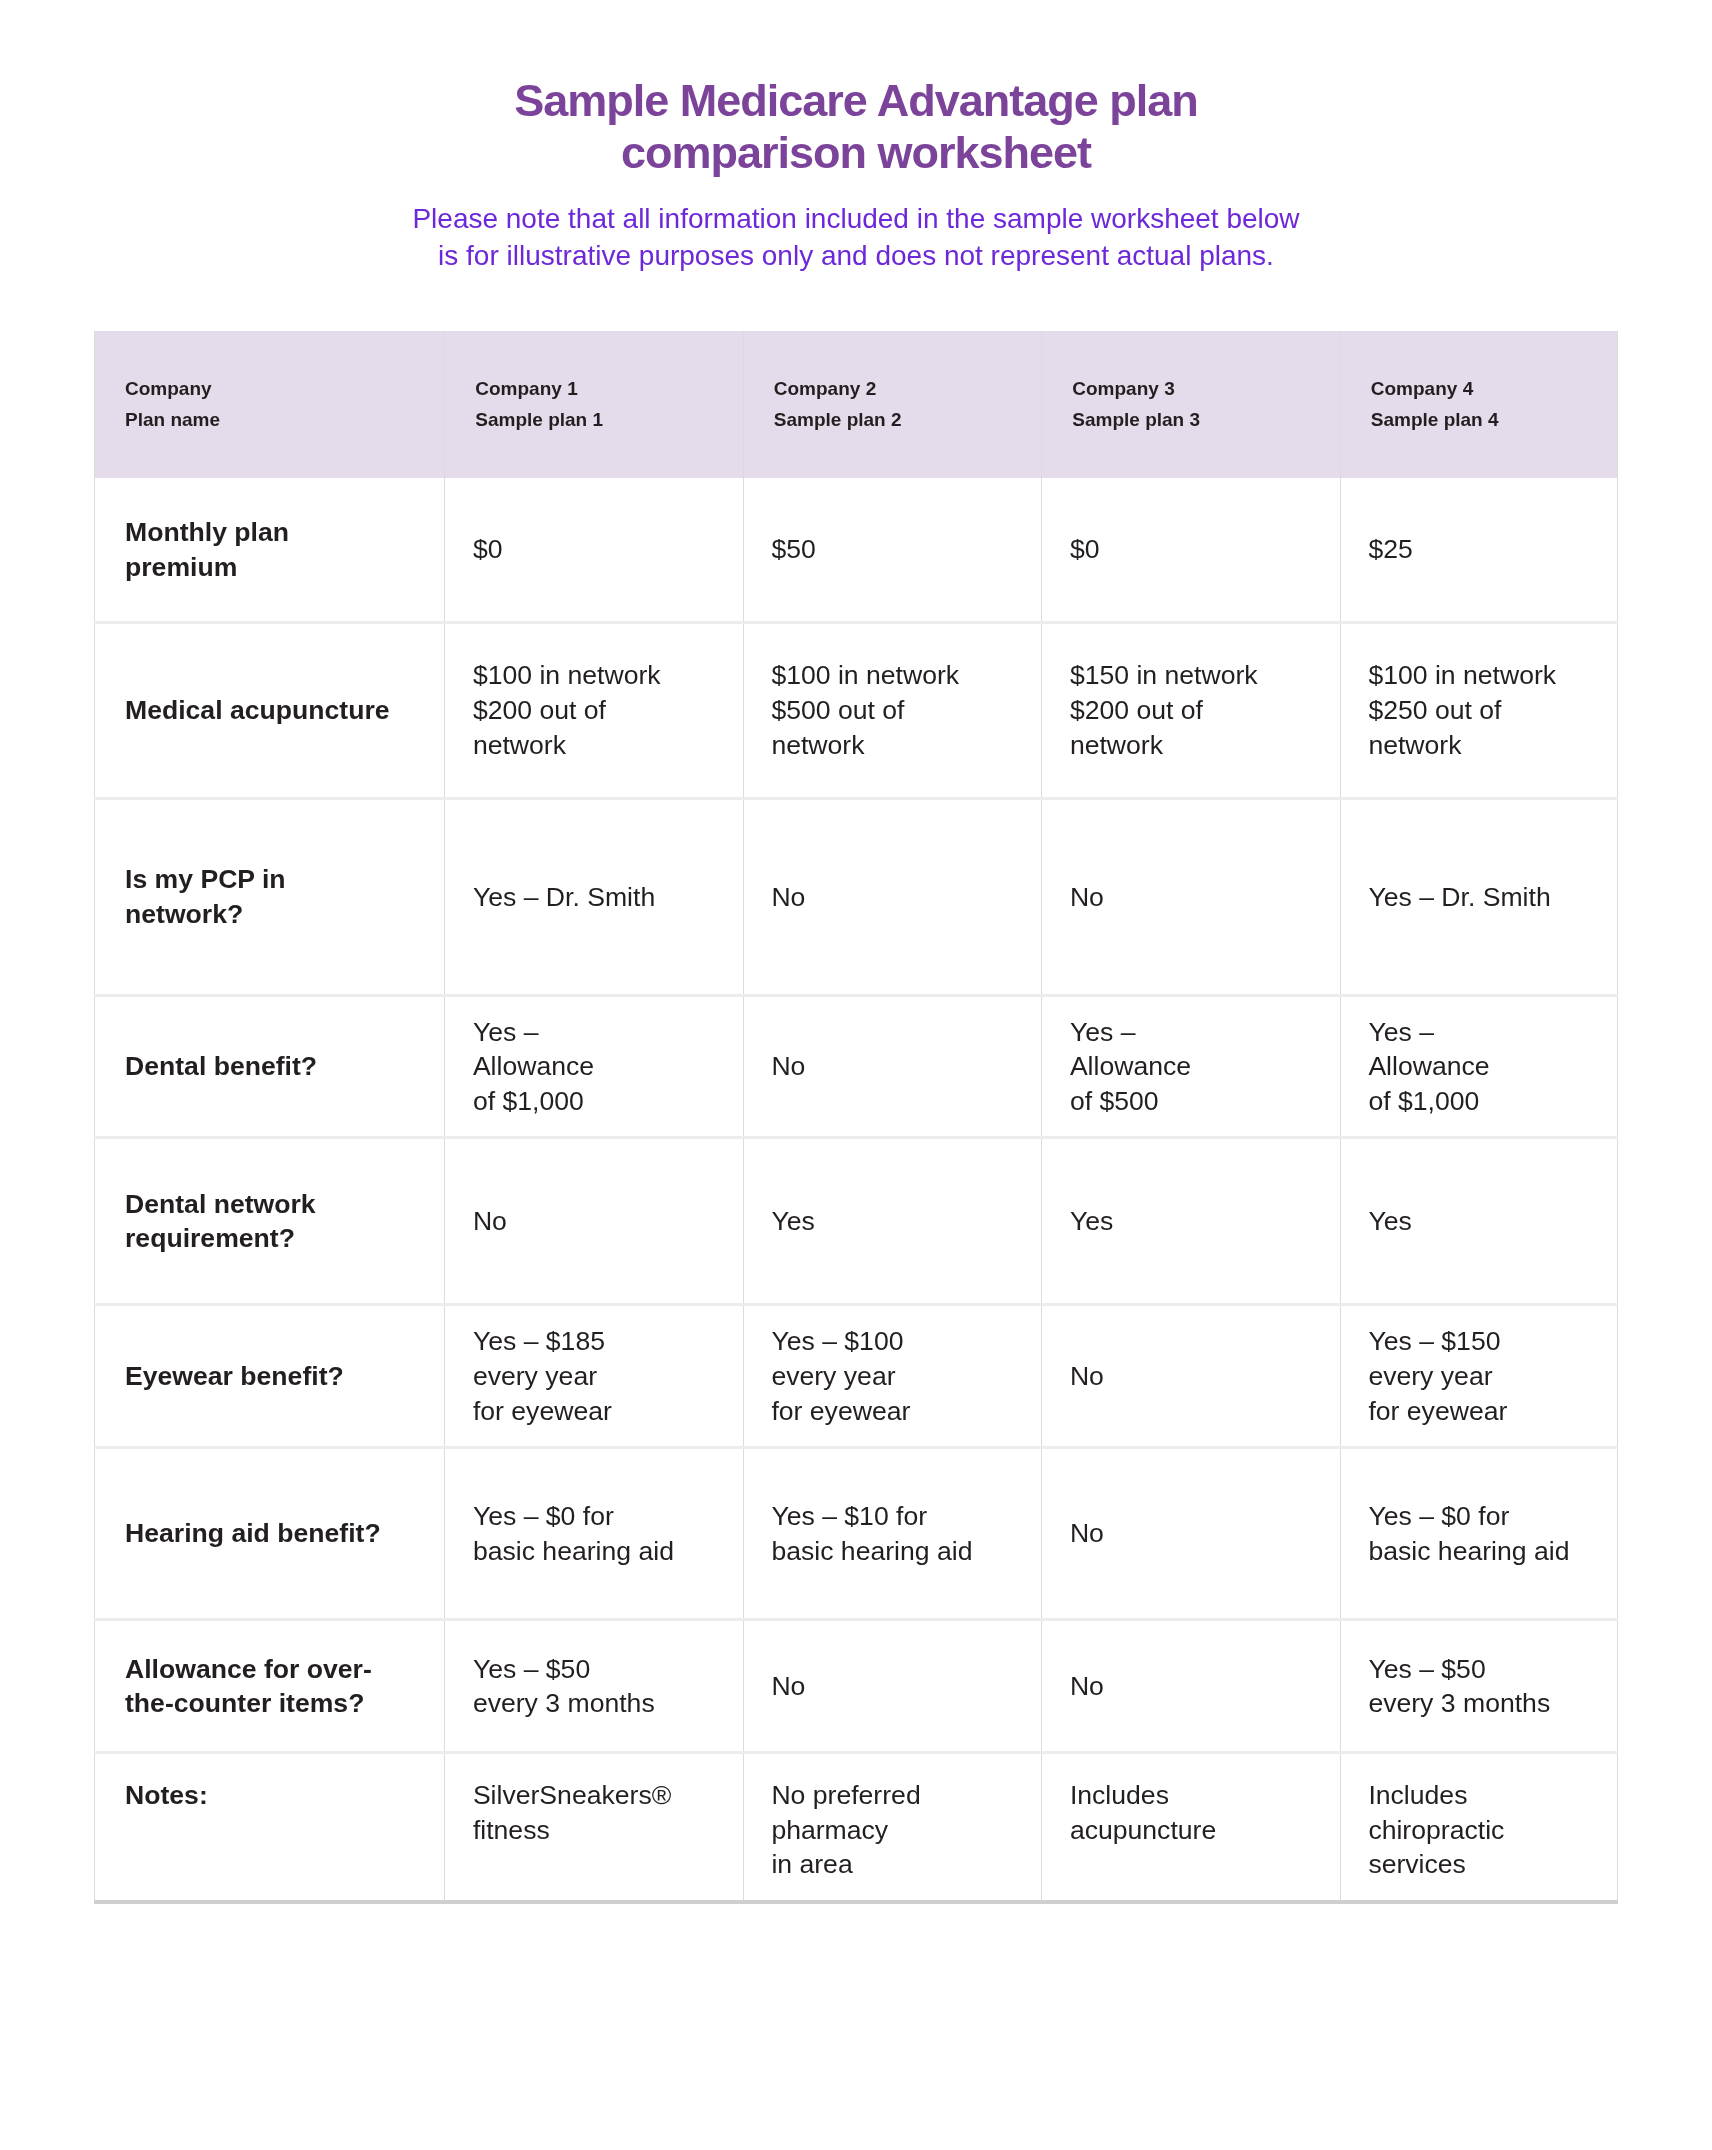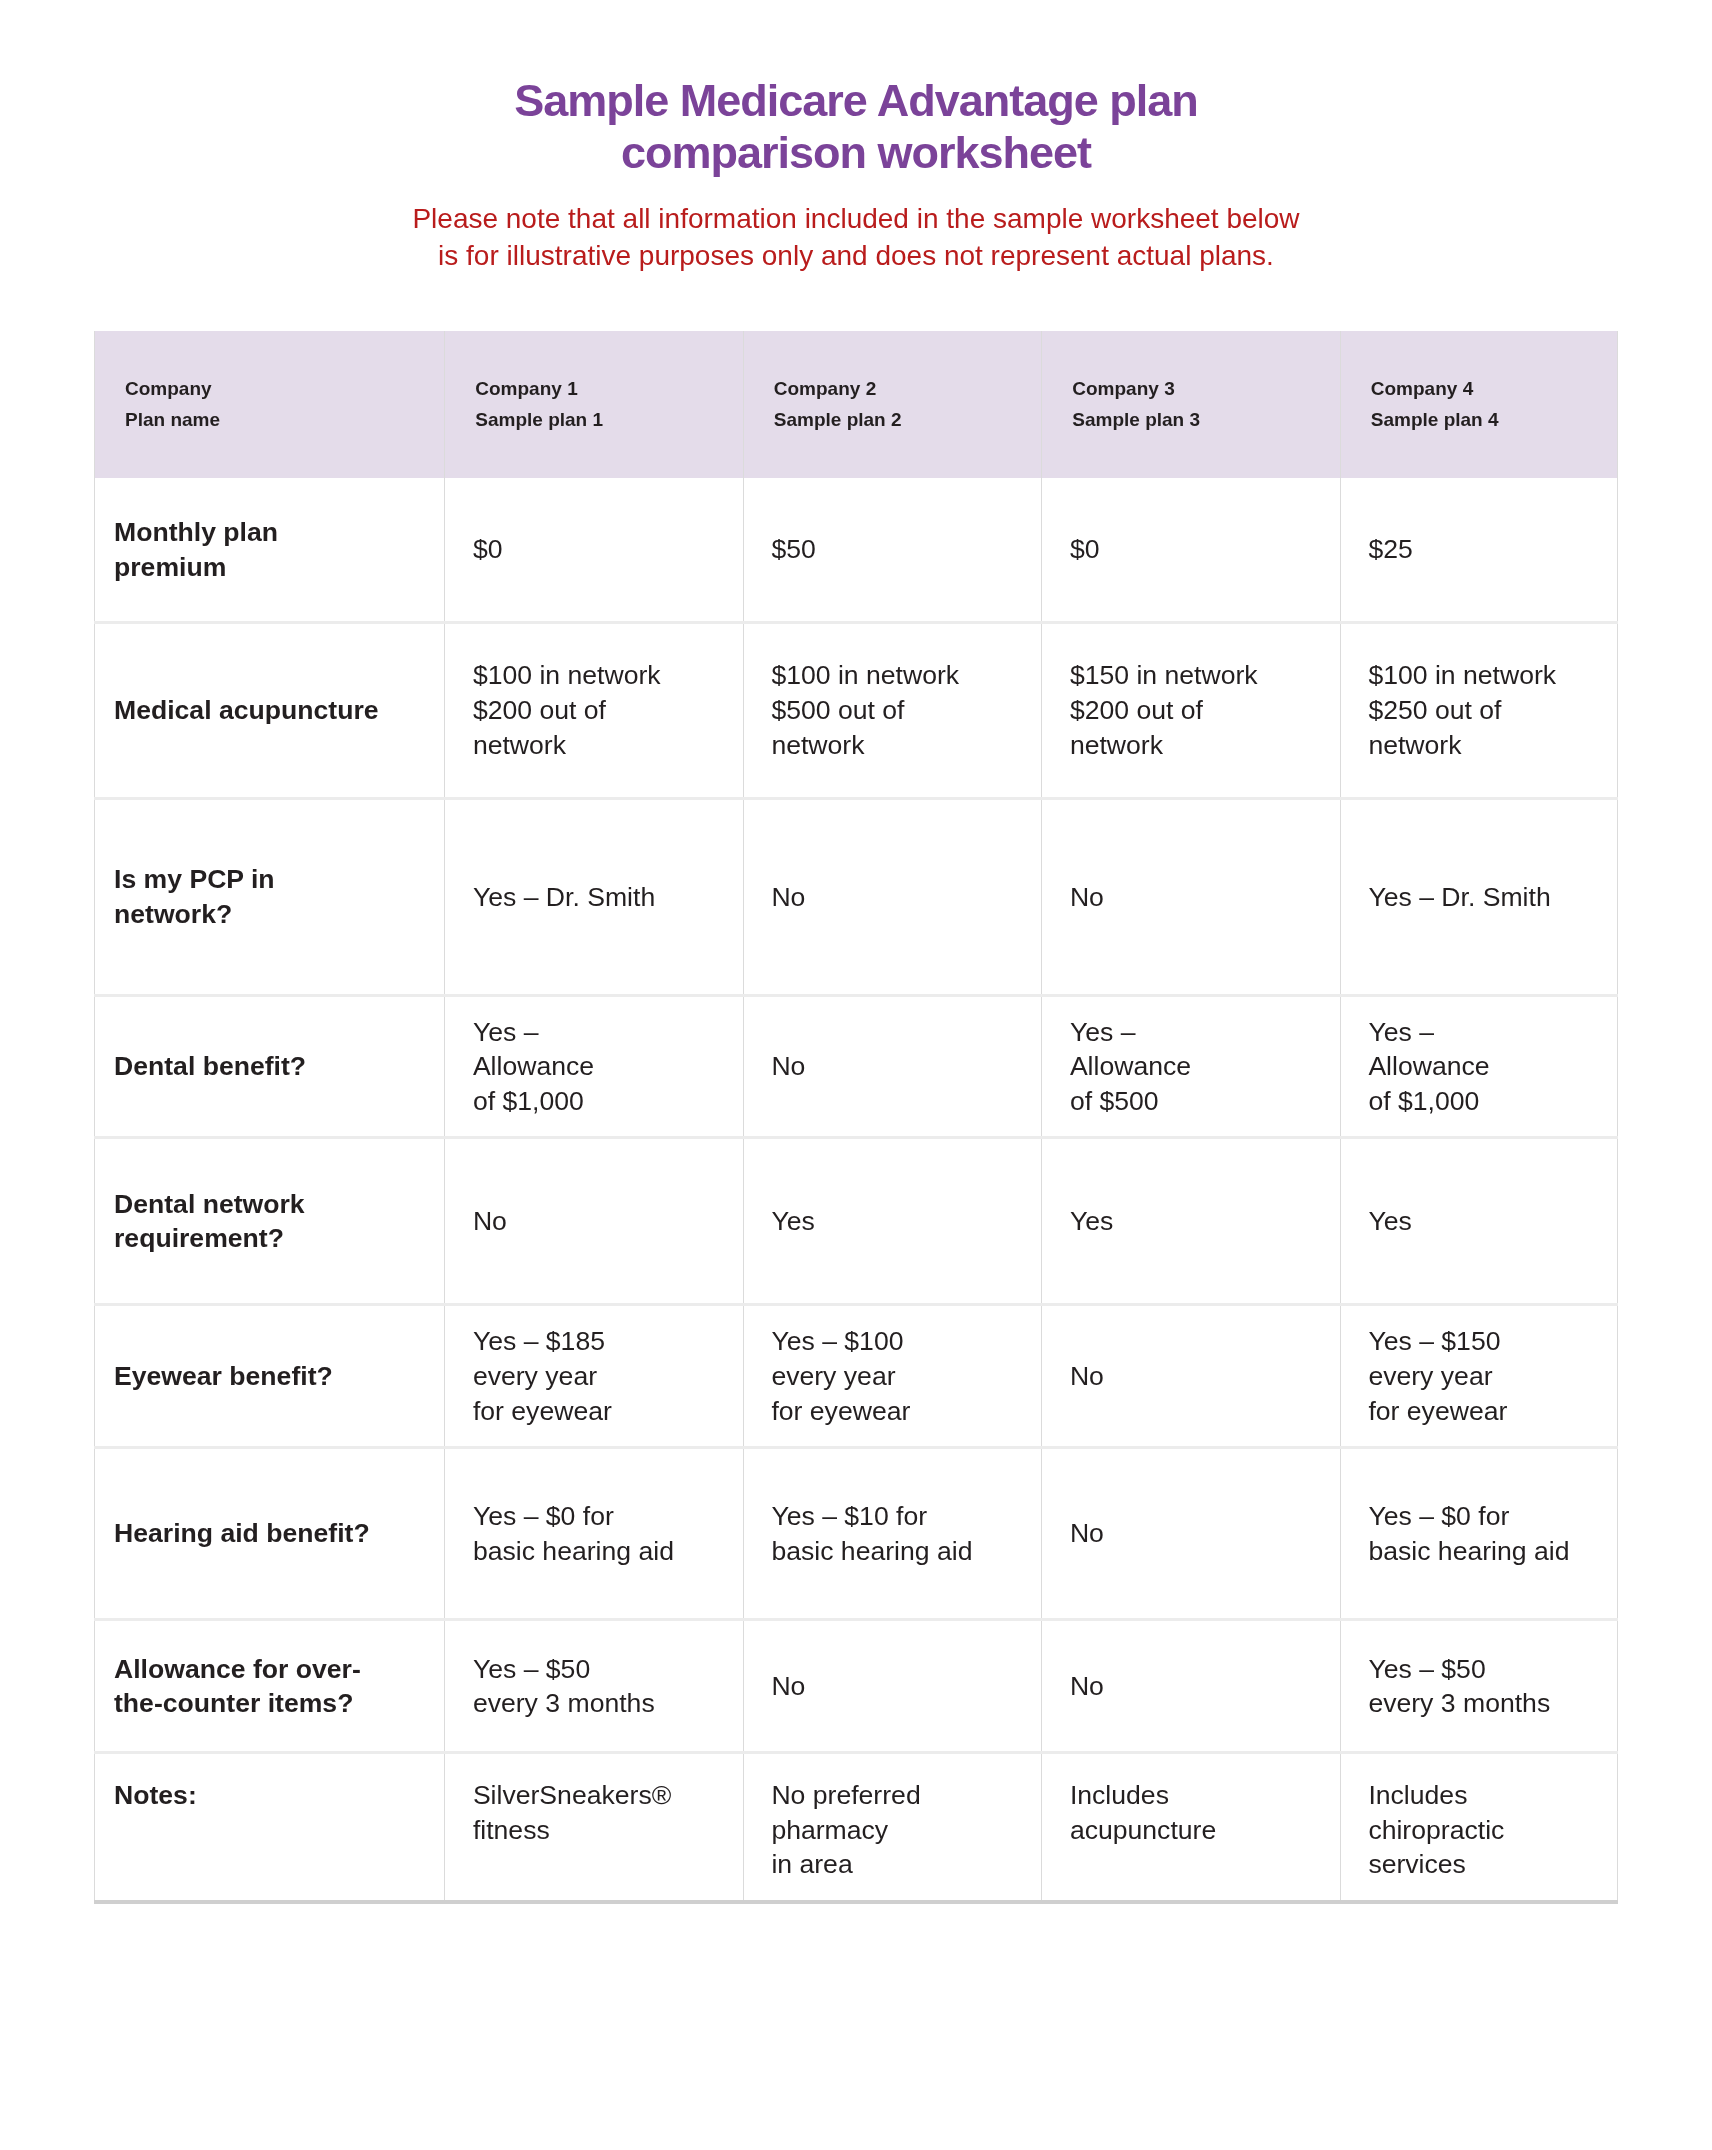--- a/index.html
+++ b/index.html
@@ -25,21 +25,21 @@
     line-height: 1.16;
     letter-spacing: -1px;
     white-space: pre-line;
   }
   .subtitle {
     margin: 0 0 56px 0;
     text-align: center;
     font-size: 28px;
     font-weight: normal;
     line-height: 1.32;
-    color: #b91c1c;
+    color: #6d28d9;
     white-space: pre-line;
   }
   table.plan-table {
     width: 100%;
     border-collapse: collapse;
     table-layout: fixed;
     border-left: 1.5px solid #DBDBDB;
     border-right: 1.5px solid #DBDBDB;
     border-bottom: 4.5px solid #CFCFCF;
   }
@@ -69,21 +69,21 @@
     font-size: 26.6px;
     font-weight: normal;
     line-height: 1.3;
     vertical-align: middle;
     padding: 18px 13px 18px 27.6px;
     border-top: 3px solid #ECECEC;
   }
   tbody tr:first-child td { border-top: none; }
   tbody td.row-label {
     font-weight: bold;
-    padding-left: 19px;
+    padding-left: 30px;
   }
   tbody tr:nth-child(1)  td { height: 144px; }
   tbody tr:nth-child(2)  td { height: 176px; }
   tbody tr:nth-child(3)  td { height: 197px; }
   tbody tr:nth-child(4)  td { height: 133px; }
   tbody tr:nth-child(5)  td { height: 167px; }
   tbody tr:nth-child(6)  td { height: 135px; }
   tbody tr:nth-child(7)  td { height: 172px; margin-top: 20px; }
   tbody tr:nth-child(8)  td { height: 133px; }
   tbody tr:nth-child(9)  td { height: 132px; }

